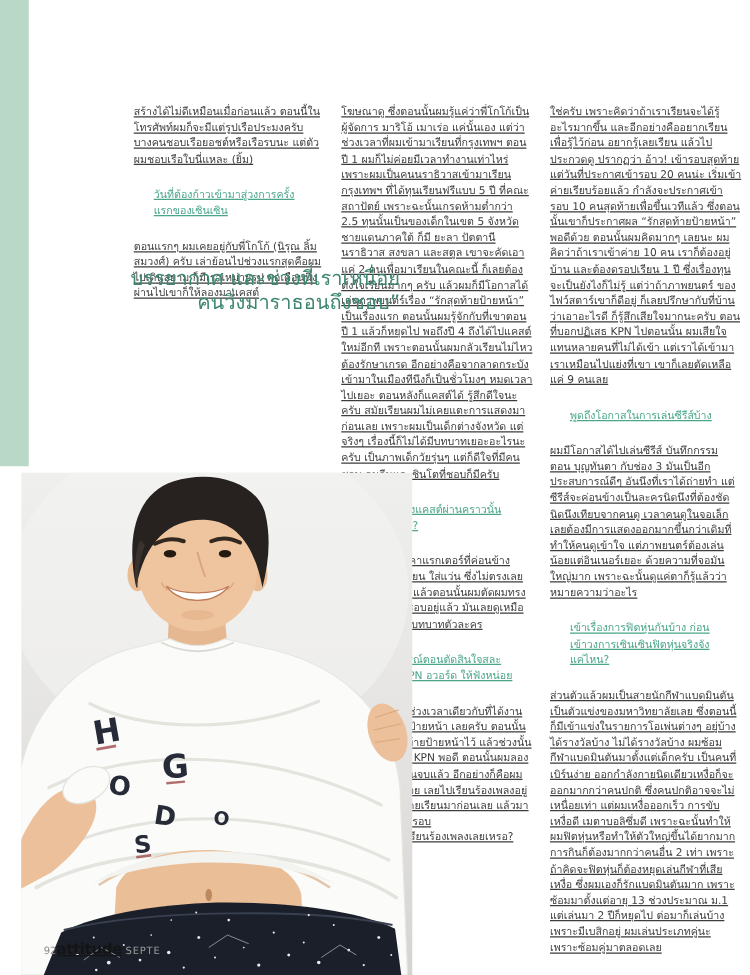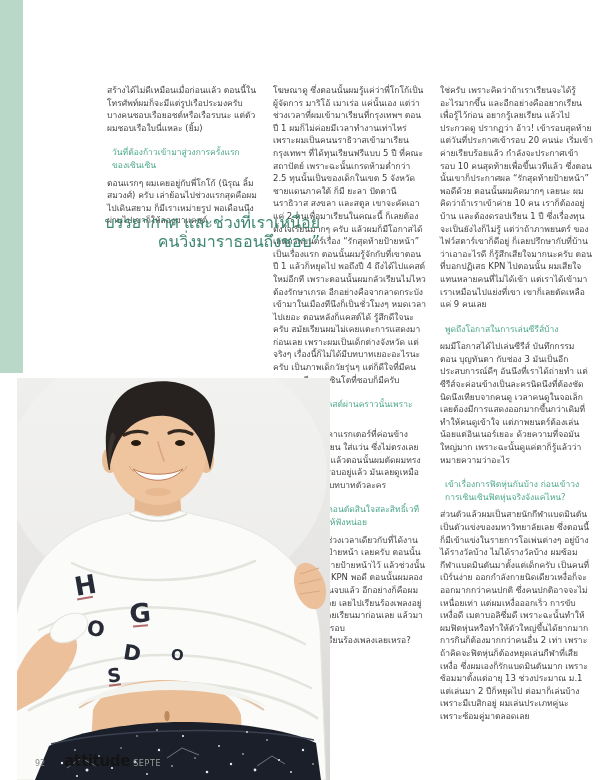--- a/index.html
+++ b/index.html
@@ -8,36 +8,36 @@
     background:#ffffff; overflow:hidden;
     font-family:"DejaVu Sans","Liberation Sans",sans-serif;
     -webkit-font-smoothing:antialiased;
   }
   .accent-bar { position:absolute; left:0; top:0; width:23px; height:373px; background:#b9d8c7; }
 
   .col { position:absolute; top:84px; font-size:8.5px; line-height:12.6px; color:#3d3d3d; }
   #col1 { left:107px; width:152px; }
   #col2 { left:273px; width:153px; }
   #col3 { left:440px; width:153px; }
-  .col p { margin:0 0 12px 0; }
+  .col p { margin:0 0 12px 0;text-decoration:underline; }
   .col p.cont { margin:0; }
-  .col .subhead { margin:5px; color:#4aa58a; }
+  .col .subhead { margin:16px; color:#4aa58a; }
 
   .pull-quote {
     position:absolute; left:28px; top:213px; width:292px;
     text-align:right; color:#3e8671; font-size:16px; line-height:19px;
     font-weight:500; letter-spacing:0;
   }
 
   .photo { position:absolute; left:17px; top:378px; width:313px; height:402px; }
   .photo svg { display:block; width:100%; height:100%; }
 
   .footer { position:absolute; left:35px; top:752px; display:flex; align-items:baseline; z-index:5; }
-  .footer .num   { font-size:8px; color:#8a8a8a; margin-right:19px; }
-  .footer .brand { font-size:15px; font-weight:800; color:#141414; letter-spacing:-0.3px; }
+  .footer .num   { font-size:8px; color:#8a8a8a; }
+  .footer .brand { font-size:12px; font-weight:800; color:#141414; letter-spacing:-0.3px;text-decoration:underline; }
   .footer .issue { font-size:8px; color:#9c9c9c; margin-left:3px; letter-spacing:0.6px; }
 </style>
 </head>
 <body>
 
 <div class="page">
 
   <div class="accent-bar" style="background: rgb(185, 216, 199);"></div>
 
   <div class="col" id="col1">

